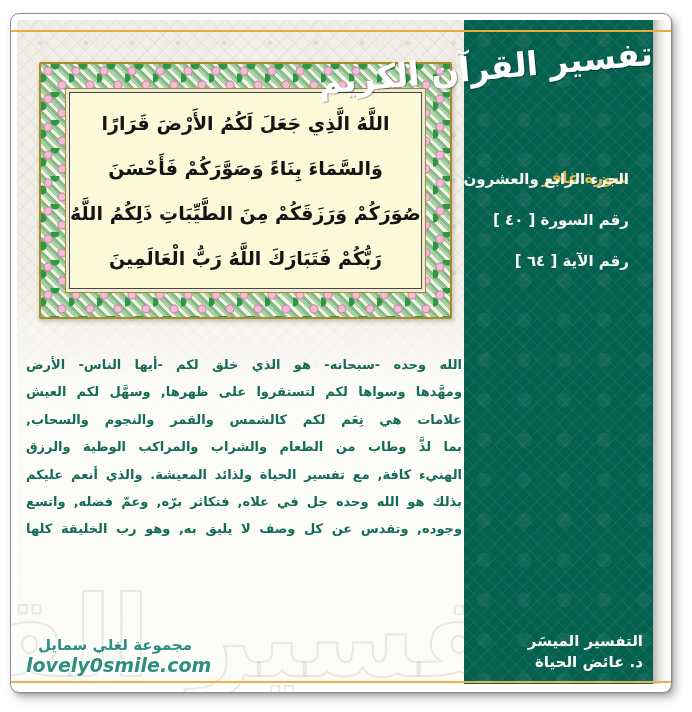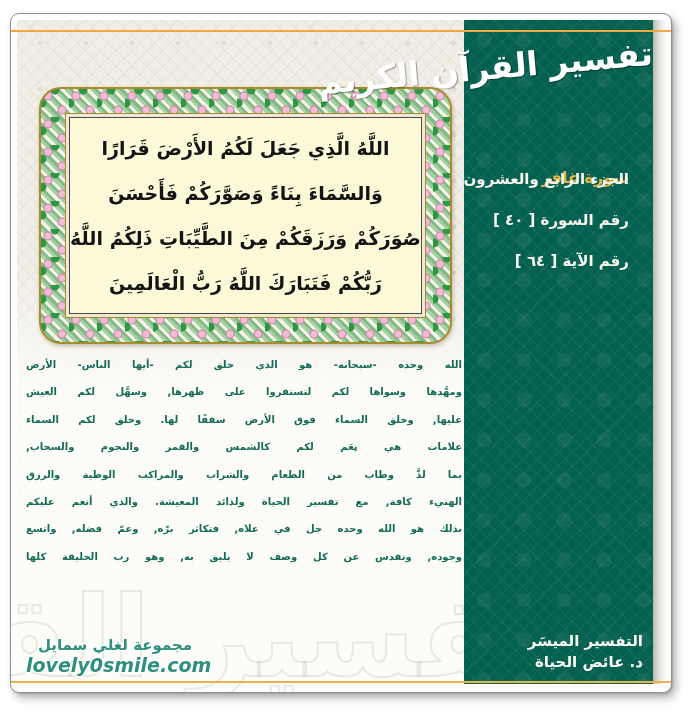--- a/index.html
+++ b/index.html
@@ -13,37 +13,37 @@
     background-image:
       linear-gradient(180deg, rgba(252,252,249,0) 0%, rgba(252,252,249,0) 38%, rgba(252,252,249,0.92) 55%, #FCFCF9 100%),
       radial-gradient(circle at 23px 23px, rgba(185,180,165,0.30) 2px, transparent 3px),
       repeating-linear-gradient(45deg, rgba(200,195,182,0.18) 0 1.5px, transparent 1.5px 11px),
       repeating-linear-gradient(-45deg, rgba(200,195,182,0.18) 0 1.5px, transparent 1.5px 11px);
     background-size:auto,46px 46px,auto,auto;}
   .bg-calligraphy{position:absolute;left:-12px;bottom:-18px;width:120%;height:130px;
     font-size:112px;font-weight:bold;direction:rtl;white-space:nowrap;overflow:hidden;
     color:transparent;-webkit-text-stroke:2px rgba(185,180,164,0.28);line-height:130px;}
   
-  .verse-frame{position:absolute;left:22px;top:42px;width:409px;height:253px;border-radius:22px;
+  .verse-frame{position:absolute;left:22px;top:42px;width:409px;height:253px;border-radius:2px;
     border:2px solid #A98B2D;box-shadow:1px 2px 4px rgba(90,80,40,0.35);
     background-color:#EDE8D8;
     background-image:
       radial-gradient(circle at 7px 7px,  #F2BCD4 3px, #CE7FA6 4px, transparent 5px),
       radial-gradient(circle at 21px 21px,#F2BCD4 3px, #CE7FA6 4px, transparent 5px),
       radial-gradient(circle at 14px 1px, #2F9643 4px, transparent 5px),
       radial-gradient(circle at 1px 14px, #2F9643 4px, transparent 5px),
       repeating-linear-gradient(45deg, rgba(47,150,67,0.55) 0 3px, rgba(255,255,255,0.45) 3px 6px, rgba(106,191,120,0.55) 6px 9px);
-    background-size:28px 28px,28px 28px,28px 28px,28px 28px,auto;margin-top:25px;}
+    background-size:28px 28px,28px 28px,28px 28px,28px 28px,auto;}
   .verse-panel{position:absolute;inset:28px;background:#FBF9D8;border:1px solid #4A4A40;
     box-shadow:0 0 0 3px #EDE8D8,0 0 0 4px #A98B2D;
     display:flex;flex-direction:column;justify-content:center;align-items:center;direction:rtl;}
   .verse-line{font-size:19px;font-weight:bold;line-height:45px;white-space:nowrap;color:#141414;}
   
   .tafsir{position:absolute;left:9px;top:331px;width:436px;direction:rtl;
-    color:#156A58;font-weight:bold;font-size:10px;line-height:27.4px;}
+    color:#156A58;font-weight:bold;font-size:13px;line-height:27.4px;}
   .tafsir-line{text-align:justify;text-align-last:justify;}
   
   .watermark{position:absolute;left:9px;top:616px;width:178px;text-align:center;direction:rtl;}
   .wm-ar{font-size:15px;font-weight:bold;color:#2E8F7E;
     text-shadow:-1px -1px 0 #fff,1px -1px 0 #fff,-1px 1px 0 #fff,1px 1px 0 #fff,0 0 3px #fff;}
   .wm-domain{font-size:19px;font-weight:bold;font-style:italic;color:#2E8F7E;direction:ltr;
     text-shadow:-1px -1px 0 #fff,1px -1px 0 #fff,-1px 1px 0 #fff,1px 1px 0 #fff,0 0 3px #fff;}
   
   .sidebar{position:absolute;left:453px;top:6px;width:189px;height:664px;
     background-color:#04604F;
@@ -82,21 +82,20 @@
         <div class="verse-line">اللَّهُ الَّذِي جَعَلَ لَكُمُ الأَرْضَ قَرَارًا</div>
         <div class="verse-line">وَالسَّمَاءَ بِنَاءً وَصَوَّرَكُمْ فَأَحْسَنَ</div>
         <div class="verse-line">صُوَرَكُمْ وَرَزَقَكُمْ مِنَ الطَّيِّبَاتِ ذَلِكُمُ اللَّهُ</div>
         <div class="verse-line">رَبُّكُمْ فَتَبَارَكَ اللَّهُ رَبُّ الْعَالَمِينَ</div>
       </div>
     </div>
 
     <div class="tafsir">
       <div class="tafsir-line">الله وحده -سبحانه- هو الذي خلق لكم -أيها الناس- الأرض</div>
       <div class="tafsir-line">ومهَّدها وسواها لكم لتستقروا على ظهرها, وسهَّل لكم العيش</div>
-      <div class="tafsir-line">عليها, وخلق السماء فوق الأرض سقفًا لها. وخلق لكم السماء</div>
       <div class="tafsir-line">علامات هي نِعَم لكم كالشمس والقمر والنجوم والسحاب,</div>
       <div class="tafsir-line">بما لذَّ وطاب من الطعام والشراب والمراكب الوطية والرزق</div>
       <div class="tafsir-line">الهنيء كافة, مع تفسير الحياة ولذائد المعيشة. والذي أنعم عليكم</div>
       <div class="tafsir-line">بذلك هو الله وحده جل في علاه, فتكاثر برّه, وعمّ فضله, واتسع</div>
       <div class="tafsir-line">وجوده, وتقدس عن كل وصف لا يليق به, وهو رب الخليقة كلها</div>
 
     </div>
 
     <div class="watermark">
       <div class="wm-ar">مجموعة لغلي سمايل</div>

